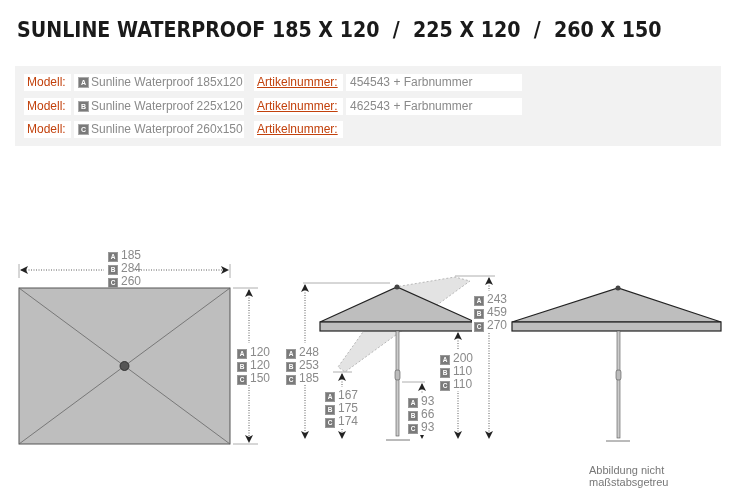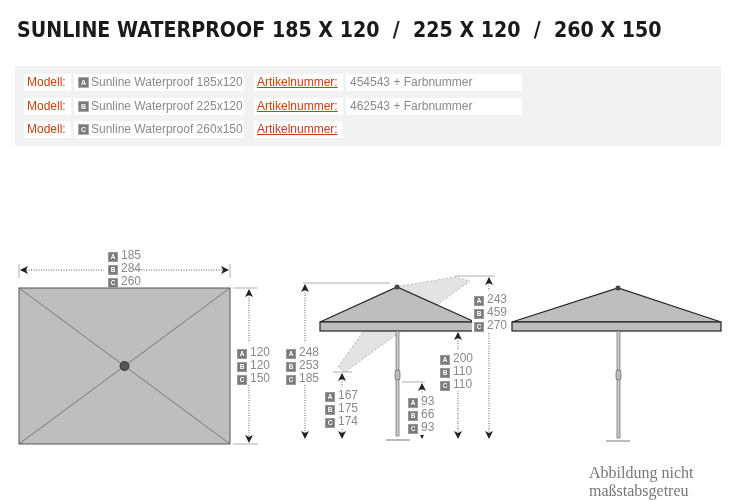--- a/index.html
+++ b/index.html
@@ -10,21 +10,21 @@
   .cell { background:#fff; height:17px; line-height:17px; font-size:12px; white-space:nowrap; }
   .lbl { color:#c2410c; padding:0 4px 0 3px; }
   .val { color:#8a8a8a; padding:0 4px; }
   .badge { display:inline-block; width:9px; height:9px; background:#7a7a7a; color:#fff; font-size:7px; font-weight:bold; line-height:9px; text-align:center; border:1px solid #aaa; vertical-align:1px; margin-right:2px; }
   .c-model-lbl { width:40px; margin-right:3px; }
   .c-model-val { width:162px; margin-right:10px; }
   .c-art-lbl { width:82px; margin-right:3px;text-decoration:underline; }
   .c-art-val { width:168px; }
   svg { position:absolute; left:0; top:0; }
   .lbltxt { font-family:"Liberation Sans", sans-serif; font-size:12px; fill:#8a8a8a; }
-  .note { position:absolute; left:589px; top:464px; font-size:16px; color:#777;font-family:Liberation Serif, serif; }
+  .note { position:absolute; left:589px; top:464px; font-size:11px; color:#777; }
 </style>
 </head>
 <body>
 
 <div class="title">SUNLINE WATERPROOF 185 X 120  /  225 X 120  /  260 X 150</div>
 
 <div class="spec-panel">
   <div class="row" style="top:8px;">
     <div class="cell lbl c-model-lbl">Modell:</div>
     <div class="cell val c-model-val"><span class="badge">A</span><span>Sunline Waterproof 185x120</span></div>

